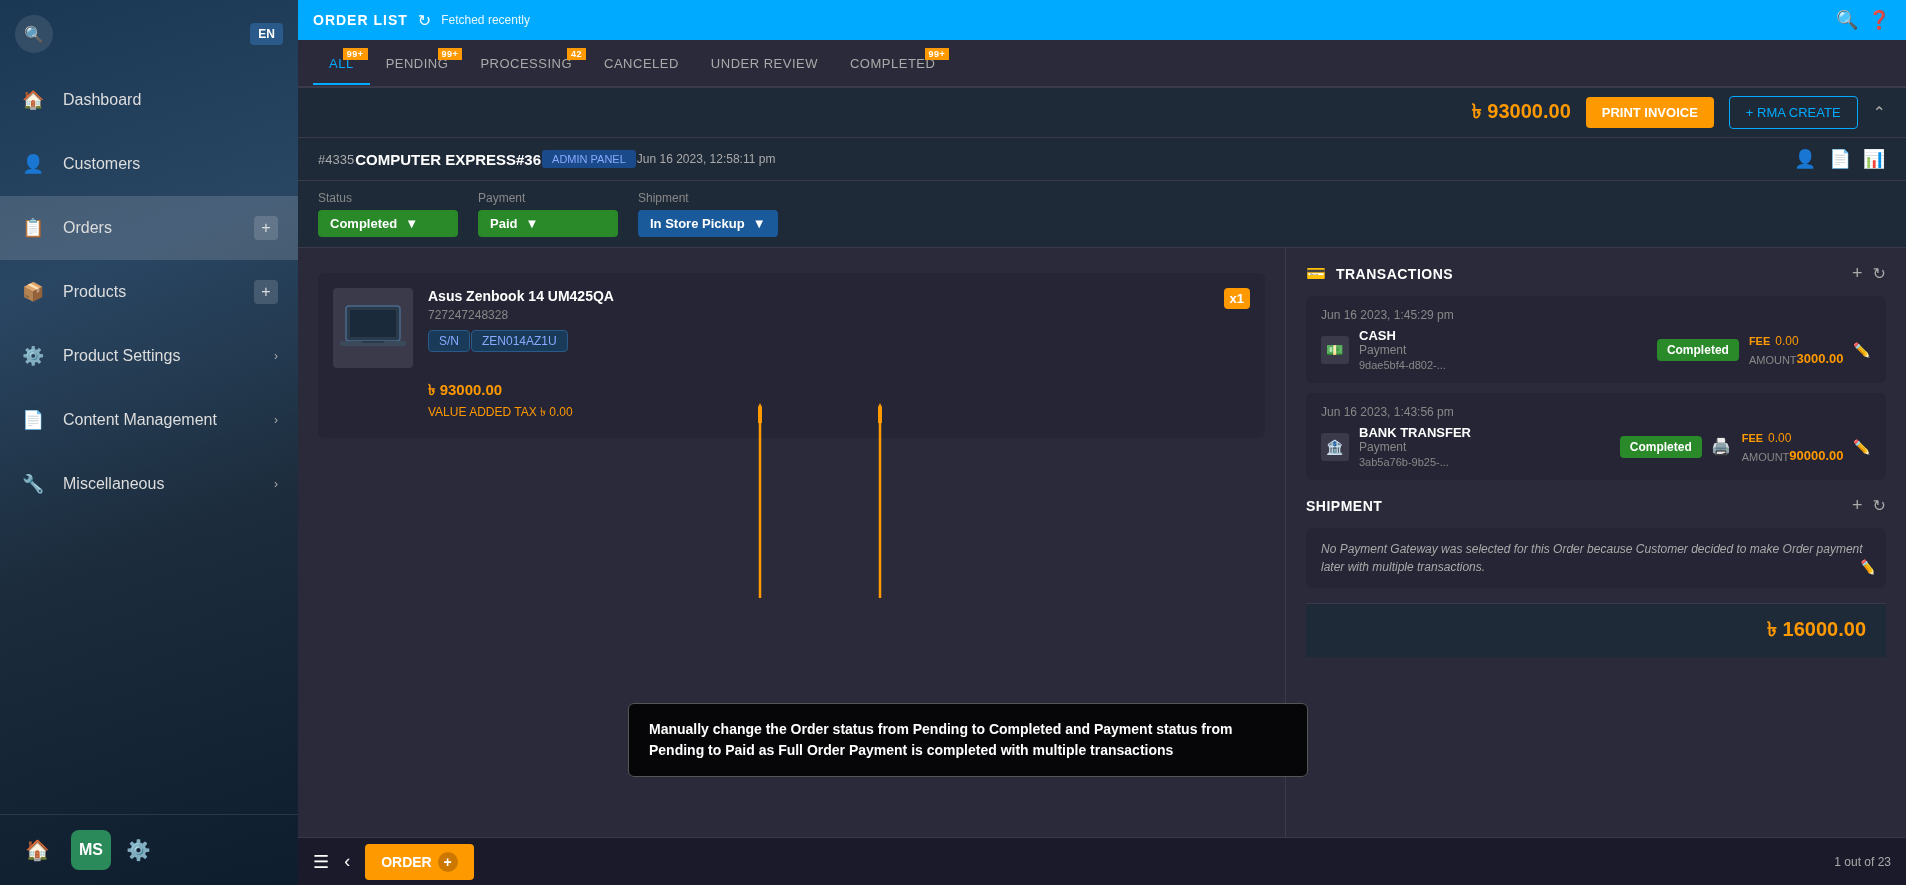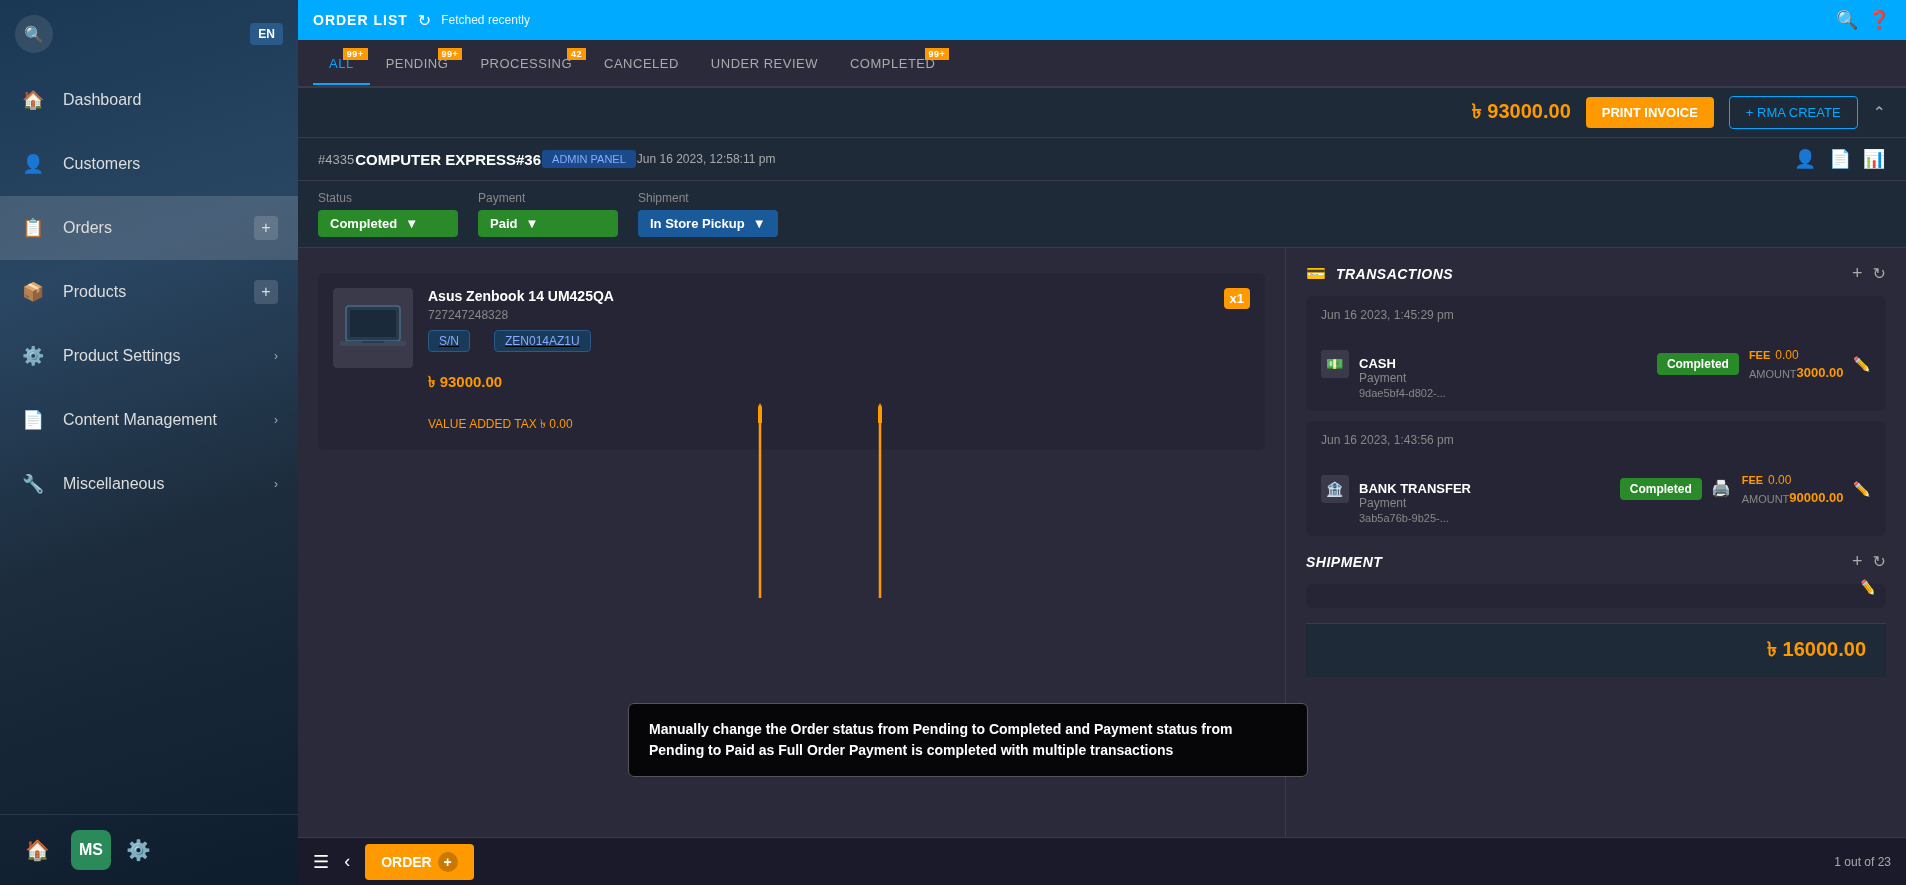--- a/index.html
+++ b/index.html
@@ -229,31 +229,31 @@
     .product-image {
       width: 80px; height: 80px;
       background: #3a3a4a;
       border-radius: 4px;
       display: flex; align-items: center; justify-content: center;
       flex-shrink: 0;
     }
     .product-info { flex: 1; }
     .product-name { color: white; font-size: 14px; font-weight: bold; margin-bottom: 4px; }
     .product-sku { color: #888; font-size: 12px; margin-bottom: 8px; }
-    .product-tags { display: flex; gap: 24px; margin-bottom: 18px; text-decoration: underline; }
+    .product-tags { display: flex; gap: 1px; margin-bottom: 26px; }
     .product-tag {
       background: #1a3a5a;
       color: #88aaff;
       padding: 3px 10px;
       border-radius: 4px;
       font-size: 12px;
       border: 1px solid #2a5a8a;
     }
     .product-price { color: #ff9900; font-size: 15px; font-weight: bold; }
-    .product-tax { color: #888; font-size: 12px; margin-top: 20px; }
+    .product-tax { color: #888; font-size: 12px; margin-top: 0; }
     .product-tax span { color: #ff9900; }
     .qty-badge {
       background: #ff9900;
       color: white;
       padding: 3px 6px;
       border-radius: 4px;
       font-size: 13px;
       font-weight: bold;
     }
 
@@ -274,21 +274,21 @@
       z-index: 10;
     }
 
     
     .section-header {
       display: flex;
       align-items: center;
       gap: 10px;
       margin-bottom: 12px;
     }
-    .section-title { color: white; font-size: 14px; font-weight: bold; letter-spacing: 0.5px; font-style: italic; }
+    .section-title { color: white; font-size: 14px; font-weight: bold; letter-spacing: 0.5px; }
     .section-add-btn {
       margin-left: auto;
       color: #aaa;
       font-size: 18px;
       cursor: pointer;
       background: none;
       border: none;
     }
     .section-refresh-btn {
       color: #aaa;
@@ -313,21 +313,21 @@
     }
     .transaction-type-icon {
       width: 28px; height: 28px;
       background: #3a3a4a;
       border-radius: 3px;
       display: flex; align-items: center; justify-content: center;
       font-size: 14px;
       color: #aaa;
       flex-shrink: 0;
     }
-    .transaction-details { flex: 1; margin-top: 28px; }
+    .transaction-details { flex: 1; }
     .transaction-method { color: white; font-size: 13px; font-weight: bold; }
     .transaction-type { color: #888; font-size: 12px; }
     .transaction-id { color: #888; font-size: 11px; margin-top: 2px; }
     .completed-badge {
       background: #2a8a2a;
       color: white;
       padding: 4px 10px;
       border-radius: 4px;
       font-size: 12px;
       font-weight: bold;
@@ -671,20 +671,21 @@
           </div>
         </div>
 
         <div class="shipment-section">
           <div class="section-header">
             <span class="section-title">SHIPMENT</span>
             <button class="section-add-btn">+</button>
             <button class="section-refresh-btn">↻</button>
           </div>
           <div class="note-box">
+            <span>No Payment Gateway was selected for this Order because Customer decided to make Order payment later with multiple transactions.</span>
             <span class="note-edit">✏️</span>
           </div>
         </div>
 
         <div class="bottom-total" style="margin-top:15px;">
           <span style="color:#ff9900; font-size:20px; font-weight:bold;">৳ 16000.00</span>
         </div>
 
       </div>
     </div>

